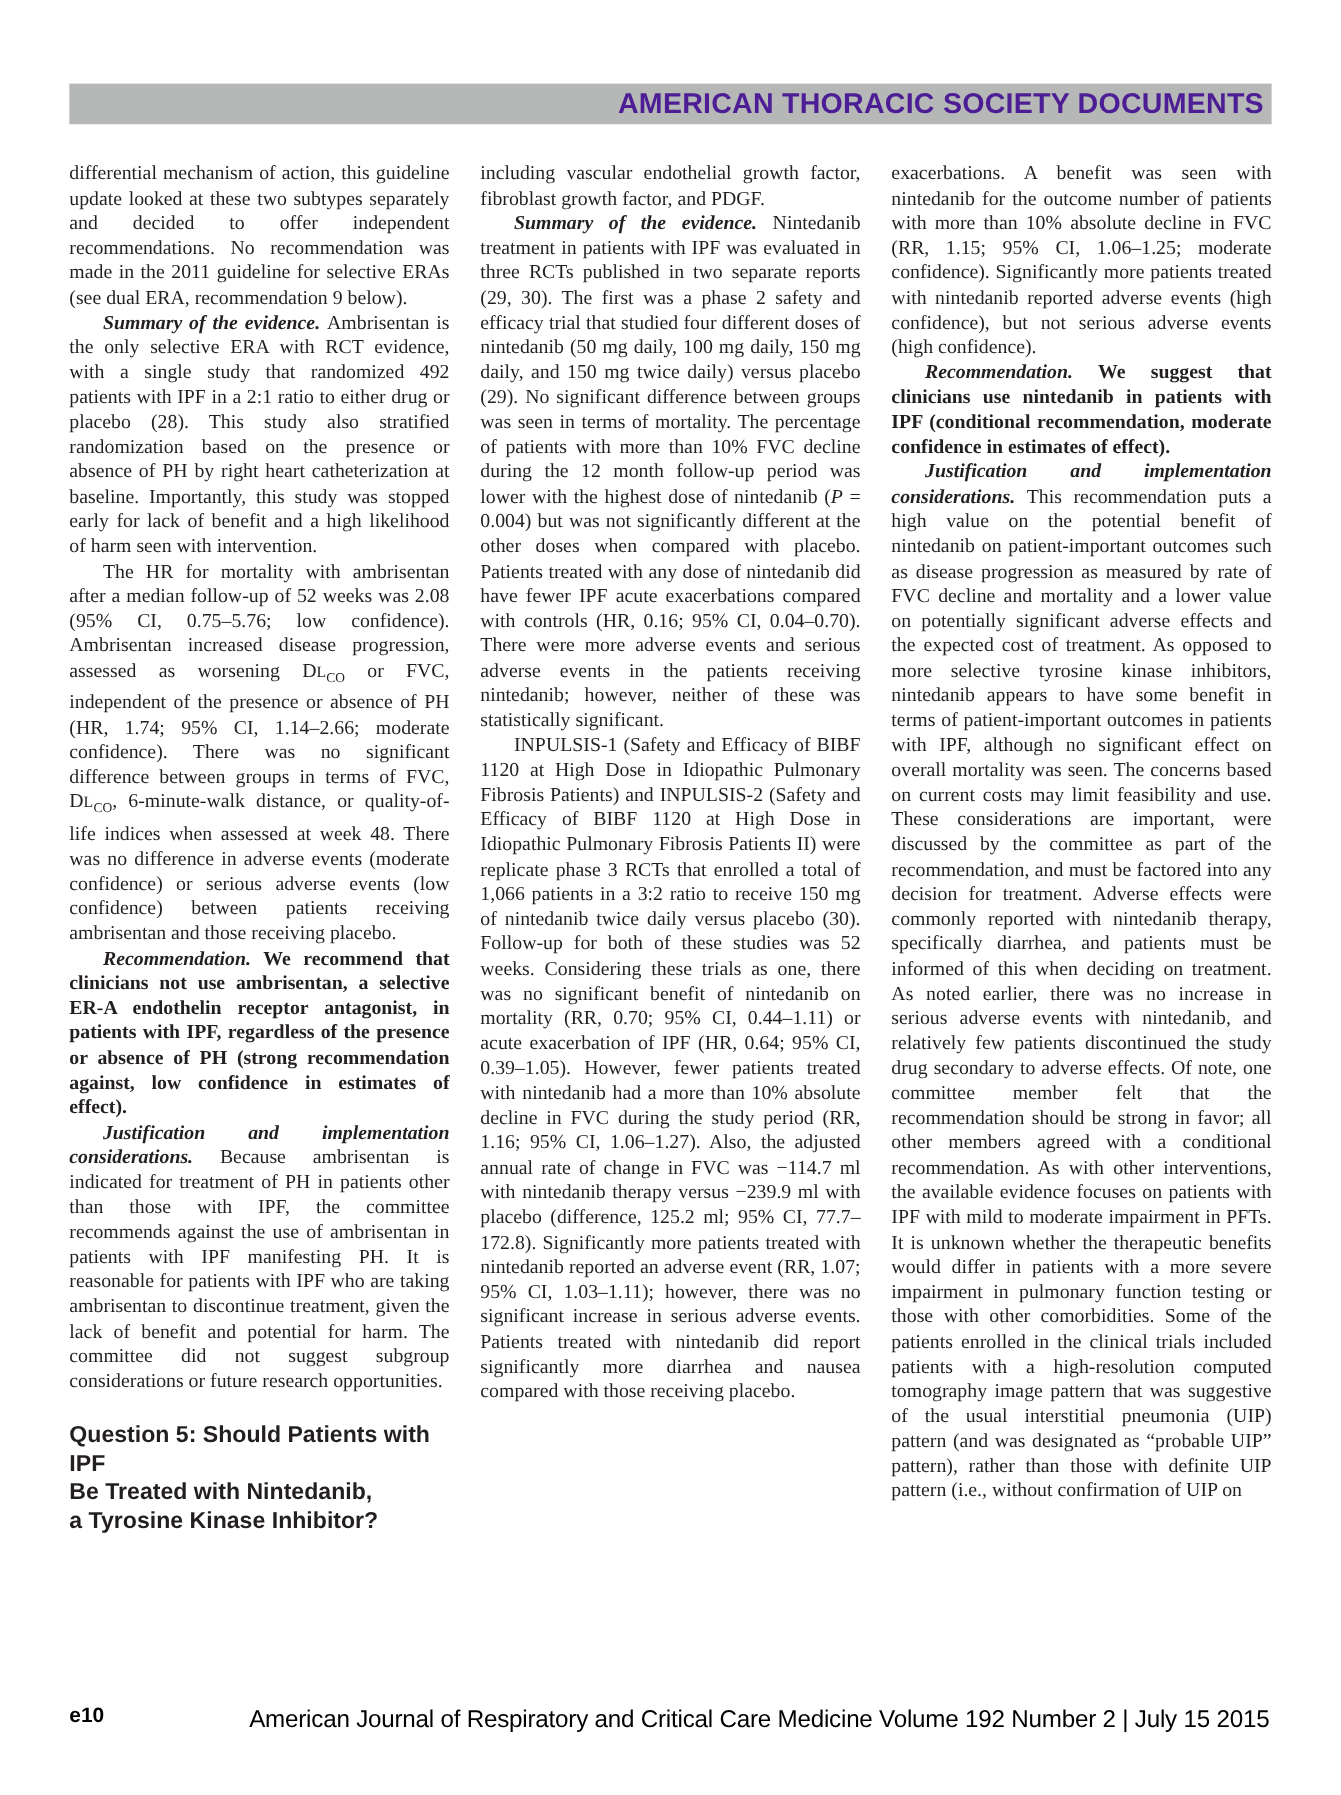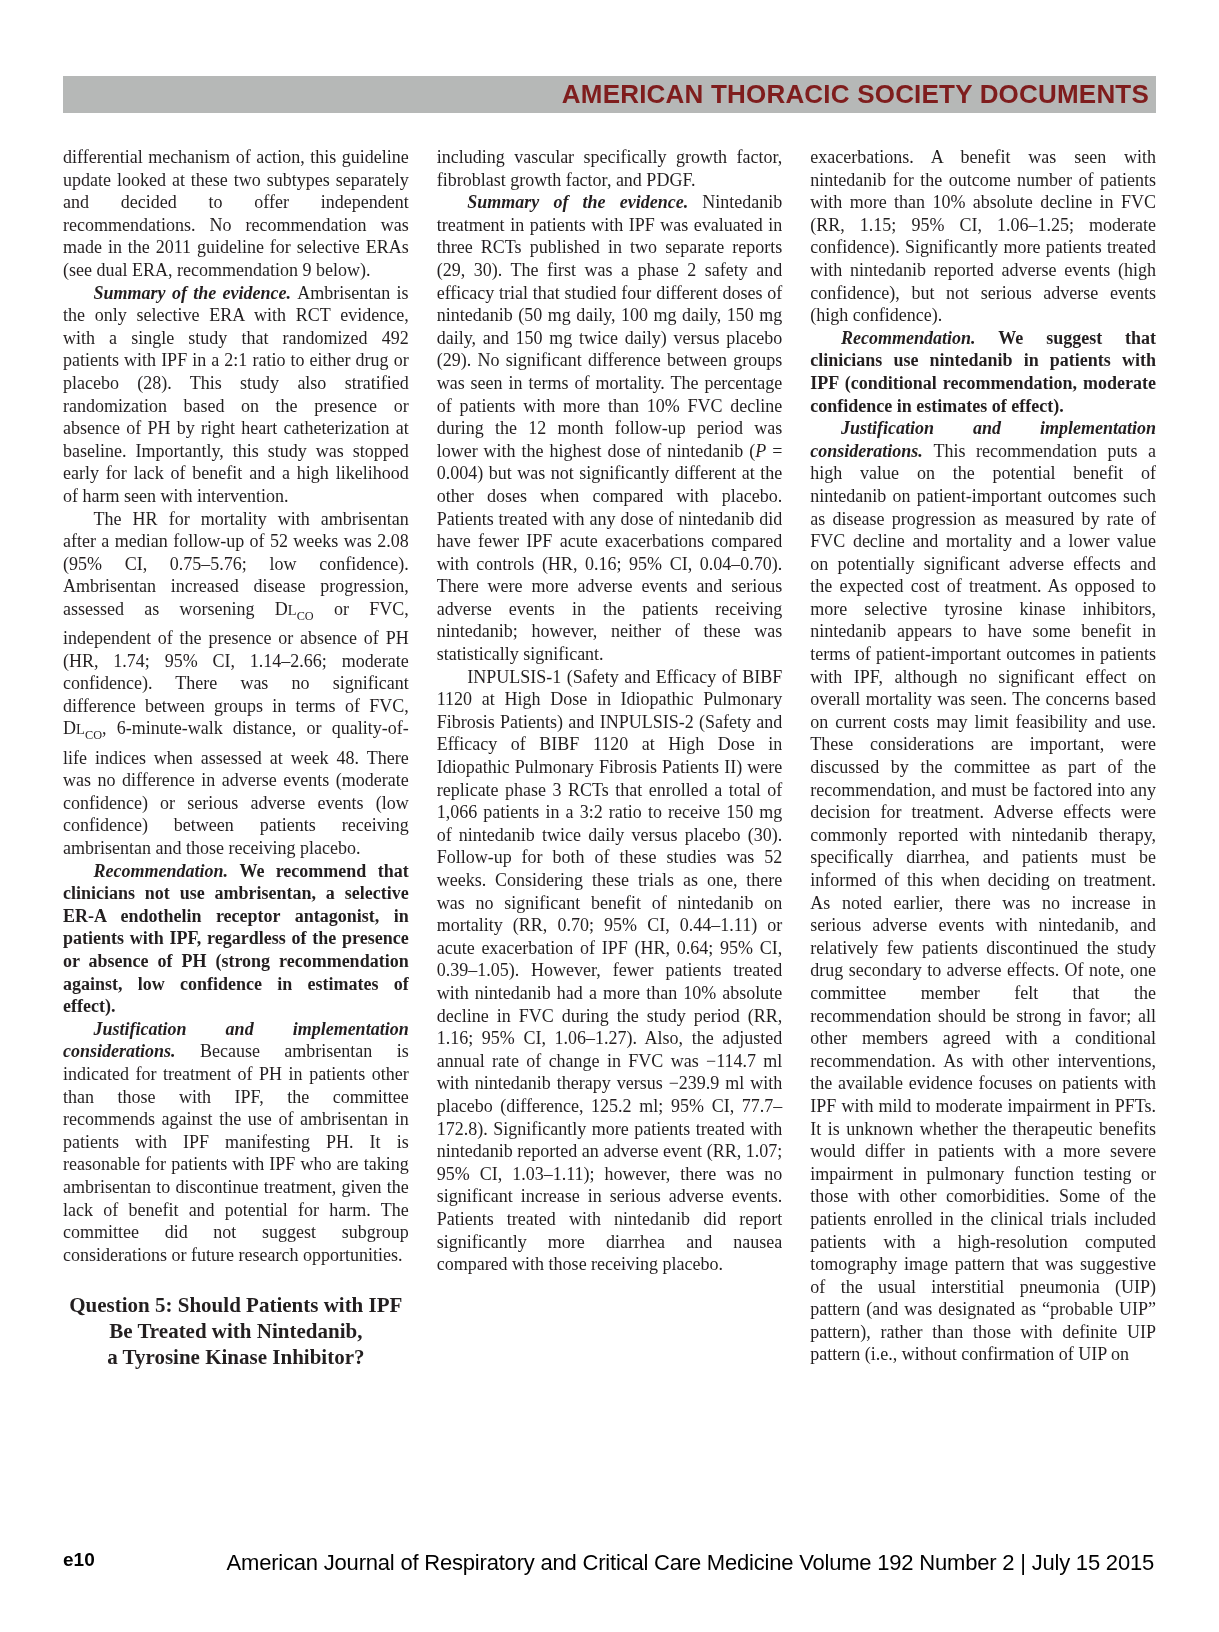--- a/index.html
+++ b/index.html
@@ -15,21 +15,21 @@
     position:absolute;left:63px;top:76px;width:1093px;height:37px;
     background:#b6b8b7;
     display:flex;align-items:center;justify-content:flex-end;
     padding-right:7px;box-sizing:border-box;
   }
   .banner-text{
     font-family:"Liberation Sans", sans-serif;
     font-weight:bold;
     font-size:26px;
     letter-spacing:0.2px;
-    color:#7f1d1d;
+    color:#4c1d95;
     white-space:nowrap;
   }
   .columns{
     position:absolute;left:63px;top:146px;width:1093px;
     display:grid;grid-template-columns:repeat(3,1fr);column-gap:28px;
   }
   .col{min-width:0;}
   .para{
     margin:0;
     font-size:18px;
@@ -38,28 +38,28 @@
     hyphens:none;
   }
   .para.indent{text-indent:1.7em;}
   .seg-p{}
   .seg-bi{font-weight:bold;font-style:italic;}
   .seg-b{font-weight:bold;}
   .seg-i{font-style:italic;}
   .seg-sc{font-size:0.8em;letter-spacing:0.2px;}
   .seg-sub{font-size:0.68em;vertical-align:sub;}
   .q-heading{
-    font-family:Liberation Serif, serif;
+    font-family:Liberation Sans, sans-serif;
     font-weight:bold;
     font-size:21px;
     line-height:26px;
     margin:26px 0 16px 0;
     white-space:pre-line;
     color:#231f20;
-    text-align:center;
+    text-align:left;
   }
   .footer{
     position:absolute;left:63px;top:1549px;width:1093px;height:26px;
     font-family:"Liberation Sans", sans-serif;
     color:#000000;
   }
   .pagenum{
     position:absolute;left:0;top:0;
     font-weight:bold;font-size:19px;
   }
@@ -84,21 +84,21 @@
         <p class="para"><span class="seg-p">differential mechanism of action, this guideline update looked at these two subtypes separately and decided to offer independent recommendations. No recommendation was made in the 2011 guideline for selective ERAs (see dual ERA, recommendation 9 below).</span></p>
         <p class="para indent"><span class="seg-bi">Summary of the evidence. </span><span class="seg-p">Ambrisentan is the only selective ERA with RCT evidence, with a single study that randomized 492 patients with IPF in a 2:1 ratio to either drug or placebo (28). This study also stratified randomization based on the presence or absence of PH by right heart catheterization at baseline. Importantly, this study was stopped early for lack of benefit and a high likelihood of harm seen with intervention.</span></p>
         <p class="para indent"><span class="seg-p">The HR for mortality with ambrisentan after a median follow-up of 52 weeks was 2.08 (95% CI, 0.75–5.76; low confidence). Ambrisentan increased disease progression, assessed as worsening D</span><span class="seg-sc">L</span><span class="seg-sub">CO</span><span class="seg-p"> or FVC, independent of the presence or absence of PH (HR, 1.74; 95% CI, 1.14–2.66; moderate confidence). There was no significant difference between groups in terms of FVC, D</span><span class="seg-sc">L</span><span class="seg-sub">CO</span><span class="seg-p">, 6-minute-walk distance, or quality-of-life indices when assessed at week 48. There was no difference in adverse events (moderate confidence) or serious adverse events (low confidence) between patients receiving ambrisentan and those receiving placebo.</span></p>
         <p class="para indent"><span class="seg-bi">Recommendation. </span><span class="seg-b">We recommend that clinicians not use ambrisentan, a selective ER-A endothelin receptor antagonist, in patients with IPF, regardless of the presence or absence of PH (strong recommendation against, low confidence in estimates of effect).</span></p>
         <p class="para indent"><span class="seg-bi">Justification and implementation considerations. </span><span class="seg-p">Because ambrisentan is indicated for treatment of PH in patients other than those with IPF, the committee recommends against the use of ambrisentan in patients with IPF manifesting PH. It is reasonable for patients with IPF who are taking ambrisentan to discontinue treatment, given the lack of benefit and potential for harm. The committee did not suggest subgroup considerations or future research opportunities.</span></p>
         <h2 class="q-heading">Question 5: Should Patients with IPF
 Be Treated with Nintedanib,
 a Tyrosine Kinase Inhibitor?</h2>
       </section>
     <section class="col">
-        <p class="para"><span class="seg-p">including vascular specifically growth factor, fibroblast growth factor, and PDGF.</span></p>
+        <p class="para"><span class="seg-p">including vascular endothelial growth factor, fibroblast growth factor, and PDGF.</span></p>
         <p class="para indent"><span class="seg-bi">Summary of the evidence. </span><span class="seg-p">Nintedanib treatment in patients with IPF was evaluated in three RCTs published in two separate reports (29, 30). The first was a phase 2 safety and efficacy trial that studied four different doses of nintedanib (50 mg daily, 100 mg daily, 150 mg daily, and 150 mg twice daily) versus placebo (29). No significant difference between groups was seen in terms of mortality. The percentage of patients with more than 10% FVC decline during the 12 month follow-up period was lower with the highest dose of nintedanib (</span><span class="seg-i">P</span><span class="seg-p"> = 0.004) but was not significantly different at the other doses when compared with placebo. Patients treated with any dose of nintedanib did have fewer IPF acute exacerbations compared with controls (HR, 0.16; 95% CI, 0.04–0.70). There were more adverse events and serious adverse events in the patients receiving nintedanib; however, neither of these was statistically significant.</span></p>
         <p class="para indent"><span class="seg-p">INPULSIS-1 (Safety and Efficacy of BIBF 1120 at High Dose in Idiopathic Pulmonary Fibrosis Patients) and INPULSIS-2 (Safety and Efficacy of BIBF 1120 at High Dose in Idiopathic Pulmonary Fibrosis Patients II) were replicate phase 3 RCTs that enrolled a total of 1,066 patients in a 3:2 ratio to receive 150 mg of nintedanib twice daily versus placebo (30). Follow-up for both of these studies was 52 weeks. Considering these trials as one, there was no significant benefit of nintedanib on mortality (RR, 0.70; 95% CI, 0.44–1.11) or acute exacerbation of IPF (HR, 0.64; 95% CI, 0.39–1.05). However, fewer patients treated with nintedanib had a more than 10% absolute decline in FVC during the study period (RR, 1.16; 95% CI, 1.06–1.27). Also, the adjusted annual rate of change in FVC was −114.7 ml with nintedanib therapy versus −239.9 ml with placebo (difference, 125.2 ml; 95% CI, 77.7–172.8). Significantly more patients treated with nintedanib reported an adverse event (RR, 1.07; 95% CI, 1.03–1.11); however, there was no significant increase in serious adverse events. Patients treated with nintedanib did report significantly more diarrhea and nausea compared with those receiving placebo.</span></p>
       </section>
     <section class="col">
         <p class="para"><span class="seg-p">exacerbations. A benefit was seen with nintedanib for the outcome number of patients with more than 10% absolute decline in FVC (RR, 1.15; 95% CI, 1.06–1.25; moderate confidence). Significantly more patients treated with nintedanib reported adverse events (high confidence), but not serious adverse events (high confidence).</span></p>
         <p class="para indent"><span class="seg-bi">Recommendation. </span><span class="seg-b">We suggest that clinicians use nintedanib in patients with IPF (conditional recommendation, moderate confidence in estimates of effect).</span></p>
         <p class="para indent"><span class="seg-bi">Justification and implementation considerations. </span><span class="seg-p">This recommendation puts a high value on the potential benefit of nintedanib on patient-important outcomes such as disease progression as measured by rate of FVC decline and mortality and a lower value on potentially significant adverse effects and the expected cost of treatment. As opposed to more selective tyrosine kinase inhibitors, nintedanib appears to have some benefit in terms of patient-important outcomes in patients with IPF, although no significant effect on overall mortality was seen. The concerns based on current costs may limit feasibility and use. These considerations are important, were discussed by the committee as part of the recommendation, and must be factored into any decision for treatment. Adverse effects were commonly reported with nintedanib therapy, specifically diarrhea, and patients must be informed of this when deciding on treatment. As noted earlier, there was no increase in serious adverse events with nintedanib, and relatively few patients discontinued the study drug secondary to adverse effects. Of note, one committee member felt that the recommendation should be strong in favor; all other members agreed with a conditional recommendation. As with other interventions, the available evidence focuses on patients with IPF with mild to moderate impairment in PFTs. It is unknown whether the therapeutic benefits would differ in patients with a more severe impairment in pulmonary function testing or those with other comorbidities. Some of the patients enrolled in the clinical trials included patients with a high-resolution computed tomography image pattern that was suggestive of the usual interstitial pneumonia (UIP) pattern (and was designated as “probable UIP” pattern), rather than those with definite UIP pattern (i.e., without confirmation of UIP on</span></p>
       </section>
   </main>
 

